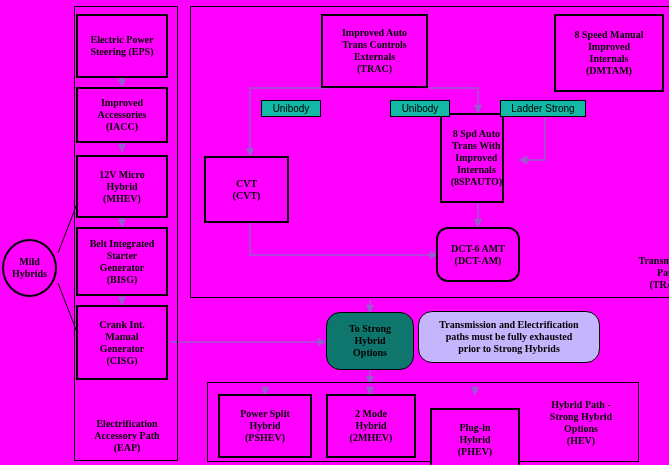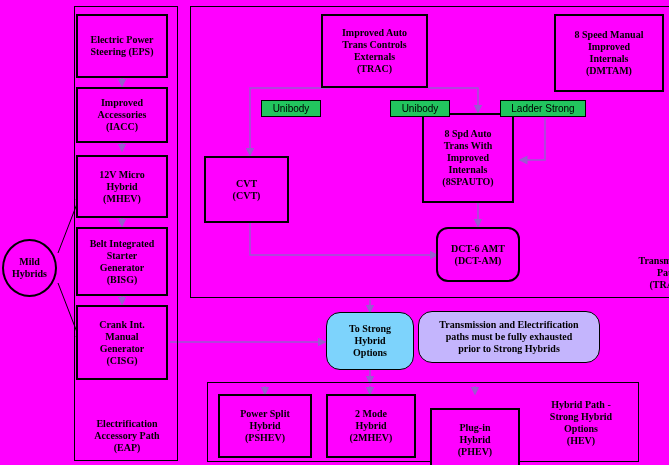--- a/index.html
+++ b/index.html
@@ -36,21 +36,21 @@
     position:absolute;
     font-size:10px;
     line-height:12px;
     font-weight:bold;
     text-align:center;
     color:#000;
   }
   .rounded{border-radius:14px;background:#fff;border:1px solid #000;}
   .plainlabel{
     position:absolute;
-    background:#22c55e;
+    background:#14b8a6;
     border:1px solid #000;
     box-sizing:border-box;
     font-size:10px;
     line-height:12px;
     display:flex;align-items:center;justify-content:center;
     color:#000;
     font-family:"Liberation Sans", sans-serif;
     font-weight:normal;
   }
   .ell{
@@ -167,21 +167,21 @@
 Trans Controls
 Externals
 (TRAC)</span>
   </div>
   <div class="box thick" style="left:554px;top:14px;width:110px;height:78px;">
     <span class="txt">8 Speed Manual
 Improved
 Internals
 (DMTAM)</span>
   </div>
-  <div class="box thick" style="left:422px;top:113px;width:92px;height:90px;">
+  <div class="box thick" style="left:440px;top:113px;width:64px;height:90px;justify-content:flex-end;">
     <span class="txt">8 Spd Auto
 Trans With
 Improved
 Internals
 (8SPAUTO)</span>
   </div>
   <div class="box thick" style="left:204px;top:156px;width:85px;height:67px;">
     <span class="txt">CVT
 (CVT)</span>
   </div>
@@ -193,21 +193,21 @@
   <div class="plainlabel" style="left:261px;top:100px;width:60px;height:17px;">
     <span>Unibody</span>
   </div>
   <div class="plainlabel" style="left:390px;top:100px;width:60px;height:17px;">
     <span>Unibody</span>
   </div>
   <div class="plainlabel" style="left:500px;top:100px;width:86px;height:17px;">
     <span>Ladder Strong</span>
   </div>
 
-  <div class="box rounded" style="left:326px;top:312px;width:88px;height:58px;background:#7dd3fc;">
+  <div class="box rounded" style="left:326px;top:312px;width:88px;height:58px;background:#0f766e;">
     <span class="txt">To Strong
 Hybrid
 Options</span>
   </div>
 
   <div class="box rounded" style="left:418px;top:311px;width:182px;height:52px;background:#c4b5fd;">
     <span class="txt">Transmission and Electrification
 paths must be fully exhausted
 prior to Strong Hybrids</span>
   </div>

